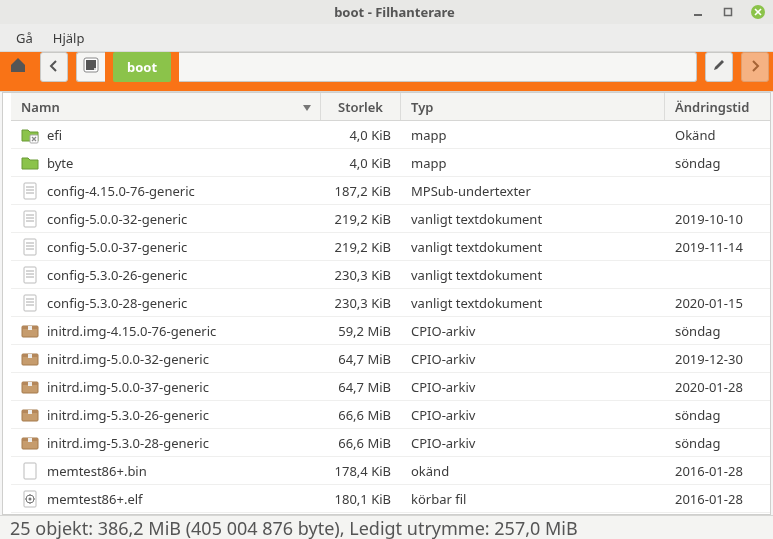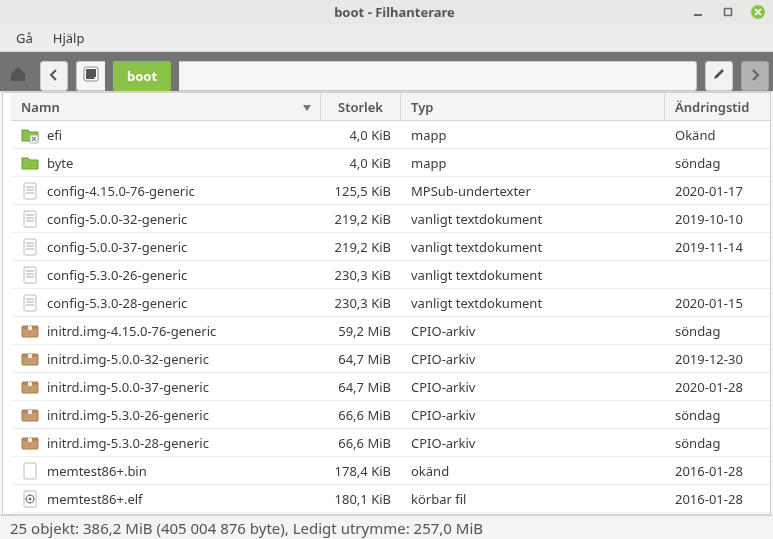--- a/index.html
+++ b/index.html
@@ -36,22 +36,22 @@
     align-items: center;
     padding: 0 6px;
     background: #ededec;
     border-bottom: 1px solid #d9d9d7;
   }
   .menubar-item { padding: 4px 10px; cursor:pointer; }
   
   .toolbar {
     height: 40px;
     display: flex;
-    align-items: flex-end;
-    background: #737373;
+    align-items: flex-start;
+    background: #f97316;
     border-bottom: 1px solid #d6d6d4;
     padding: 0 4px;
     gap:8px;
   }
   .tb-btn {
     width: 28px; height: 30px;
     display:flex; align-items:center; justify-content:center;
     border:1px solid transparent; border-radius:3px;
     cursor:pointer;
   }
@@ -123,21 +123,21 @@
   .row .c-mtime{ flex:0 0 105px;}
   .icon{ width:18px; height:18px; flex:0 0 18px; display:flex;align-items:center;justify-content:center;}
   
   .statusbar{
     height:24px;
     border-top:1px solid #d6d6d4;
     background:#f4f4f2;
     display:flex; align-items:center;
     padding:0 10px;
     color:#555;
-    font-size:15px;
+    font-size:18px;
   }
 </style>
 </head>
 <body>
 
 <div class="window">
 
   <div class="titlebar">
     <span class="titlebar-title">boot - Filhanterare</span>
     <div class="titlebar-ctrls">
@@ -263,23 +263,22 @@
             <span class="icon">
               <svg width="18" height="18" viewBox="0 0 18 18">
                 <rect x="3" y="1" width="12" height="16" rx="1" fill="#fff" stroke="#bbb"></rect>
                 <line x1="5" y1="5" x2="13" y2="5" stroke="#aaa"></line>
                 <line x1="5" y1="8" x2="13" y2="8" stroke="#aaa"></line>
                 <line x1="5" y1="11" x2="13" y2="11" stroke="#aaa"></line>
               </svg>
             </span>
             <span>config-4.15.0-76-generic</span>
           </div>
-          <div class="cell c-size">125,5 KiB</div>
+          <div class="cell c-size">187,2 KiB</div>
           <div class="cell c-type">MPSub-undertexter</div>
-          <div class="cell c-mtime">2020-01-17</div>
         </div>
         <div class="row">
           <div class="cell c-name">
             <span class="icon">
               <svg width="18" height="18" viewBox="0 0 18 18">
                 <rect x="3" y="1" width="12" height="16" rx="1" fill="#fff" stroke="#bbb"></rect>
                 <line x1="5" y1="5" x2="13" y2="5" stroke="#aaa"></line>
                 <line x1="5" y1="8" x2="13" y2="8" stroke="#aaa"></line>
                 <line x1="5" y1="11" x2="13" y2="11" stroke="#aaa"></line>
               </svg>

